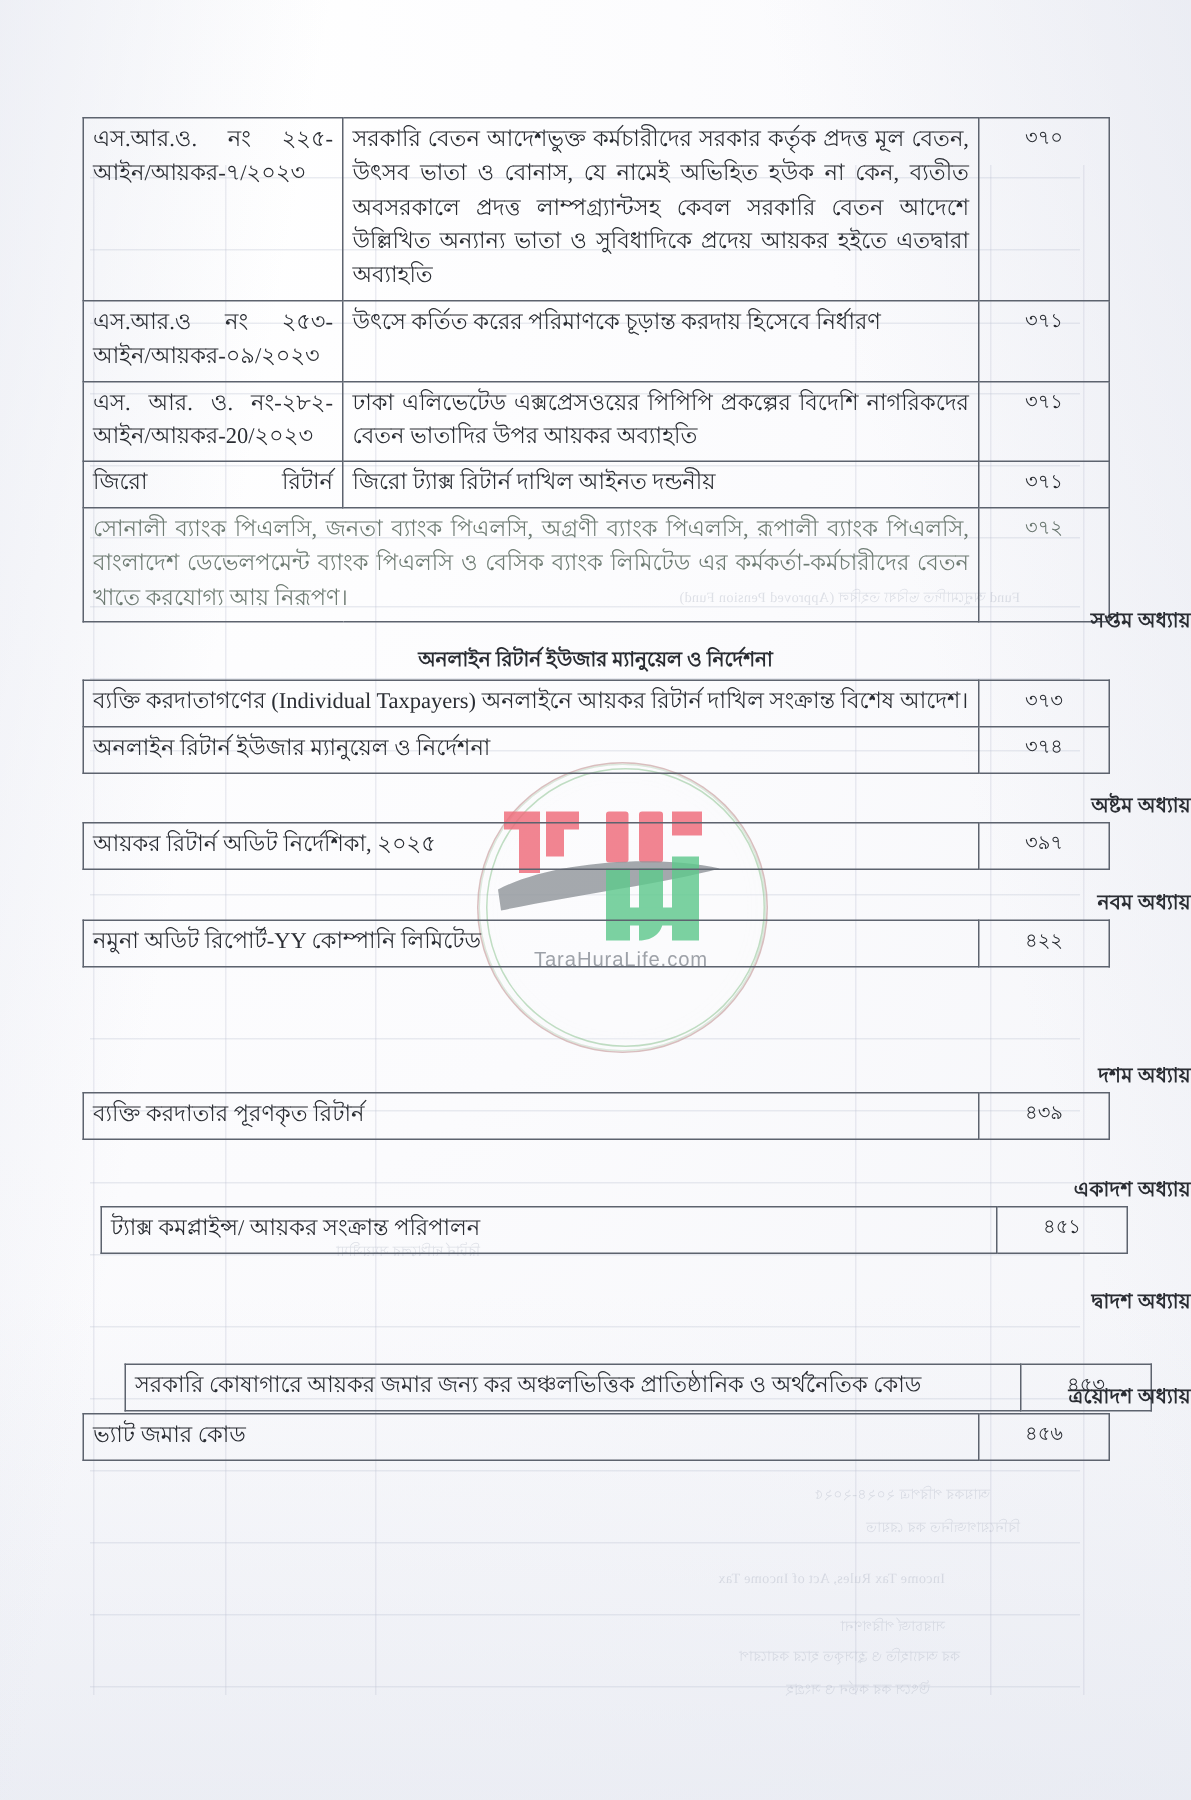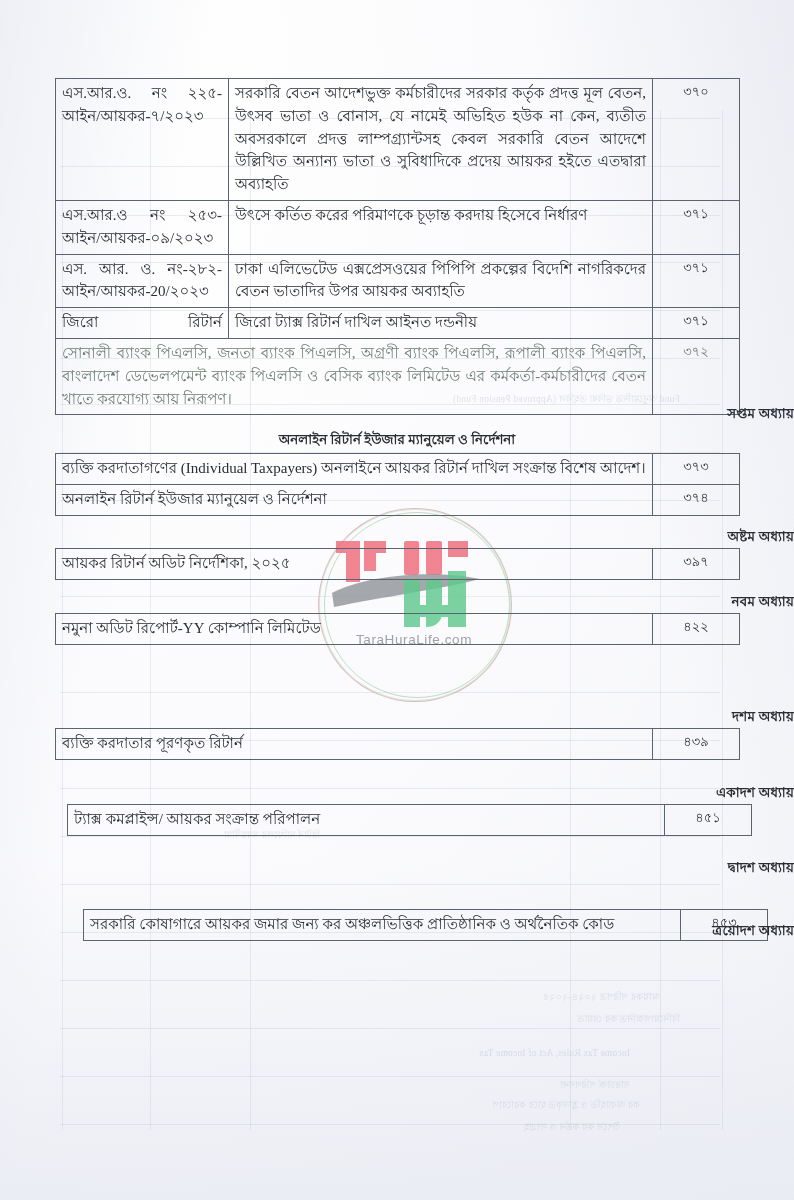--- a/index.html
+++ b/index.html
@@ -355,15 +355,27 @@
       <tbody>
         <tr>
           <td>সরকারি কোষাগারে আয়কর জমার জন্য কর অঞ্চলভিত্তিক প্রাতিষ্ঠানিক ও অর্থনৈতিক কোড</td>
           <td class="num">৪৫৩</td>
         </tr>
       </tbody>
     </table>
 
     <div class="chapter" style="top:921px;">ত্রয়োদশ অধ্যায়</div>
 
+    <table class="tbl" style="left:55px; top:942px; width:684px;">
+      <colgroup>
+          <col style="width:597px">
+          <col style="width:87px">
+        </colgroup>
+      <tbody>
+        <tr>
+          <td>ভ্যাট জমার কোড</td>
+          <td class="num">৪৫৬</td>
+        </tr>
+      </tbody>
+    </table>
 
   </div>
 </div>
 
 </body></html>

